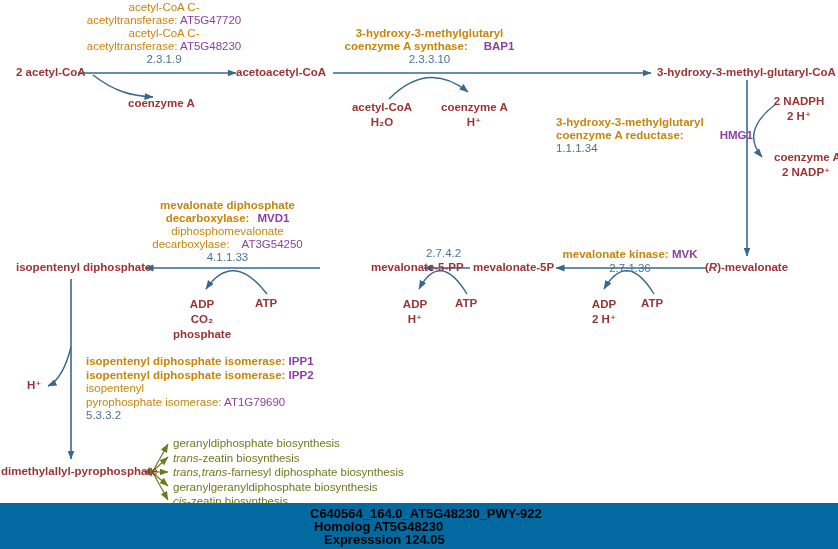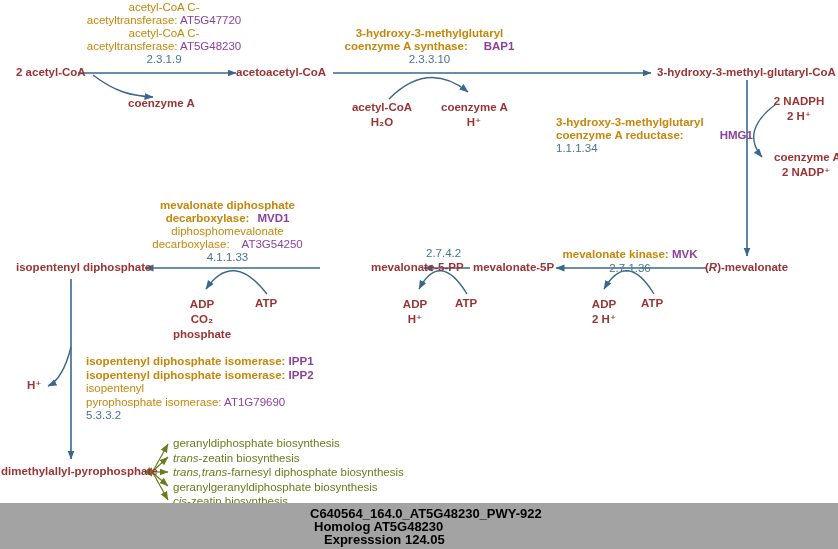--- a/index.html
+++ b/index.html
@@ -10,21 +10,21 @@
   .cpd{color:#9A3334;font-weight:bold;}
   .cof{color:#9A3334;font-weight:bold;}
   .enz{color:#C7860A;font-weight:bold;text-align:center;}
   .enzp{color:#C7860A;font-weight:normal;}
   .gene{color:#8D3F9E;font-weight:bold;}
   .genep{color:#8D3F9E;font-weight:normal;}
   .ec{color:#4A7291;font-weight:normal;}
   .pw{color:#6B7B1F;}
   .it{font-style:italic;}
   svg{position:absolute;left:0;top:0;}
-  #footer{position:absolute;left:0;top:503px;width:838px;height:46px;background:#a3a3a3;}
+  #footer{position:absolute;left:0;top:503px;width:838px;height:46px;background:#0369a1;}
   #footer .ft{position:absolute;color:#000;font-weight:bold;font-size:13px;line-height:13px;}
 </style>
 </head>
 <body>
 
 <div id="stage">
 
   <svg width="838" height="549" viewBox="0 0 838 549">
     <defs>
       <marker id="ab" markerUnits="userSpaceOnUse" markerWidth="10" markerHeight="8" refX="8.5" refY="3.5" orient="auto">

